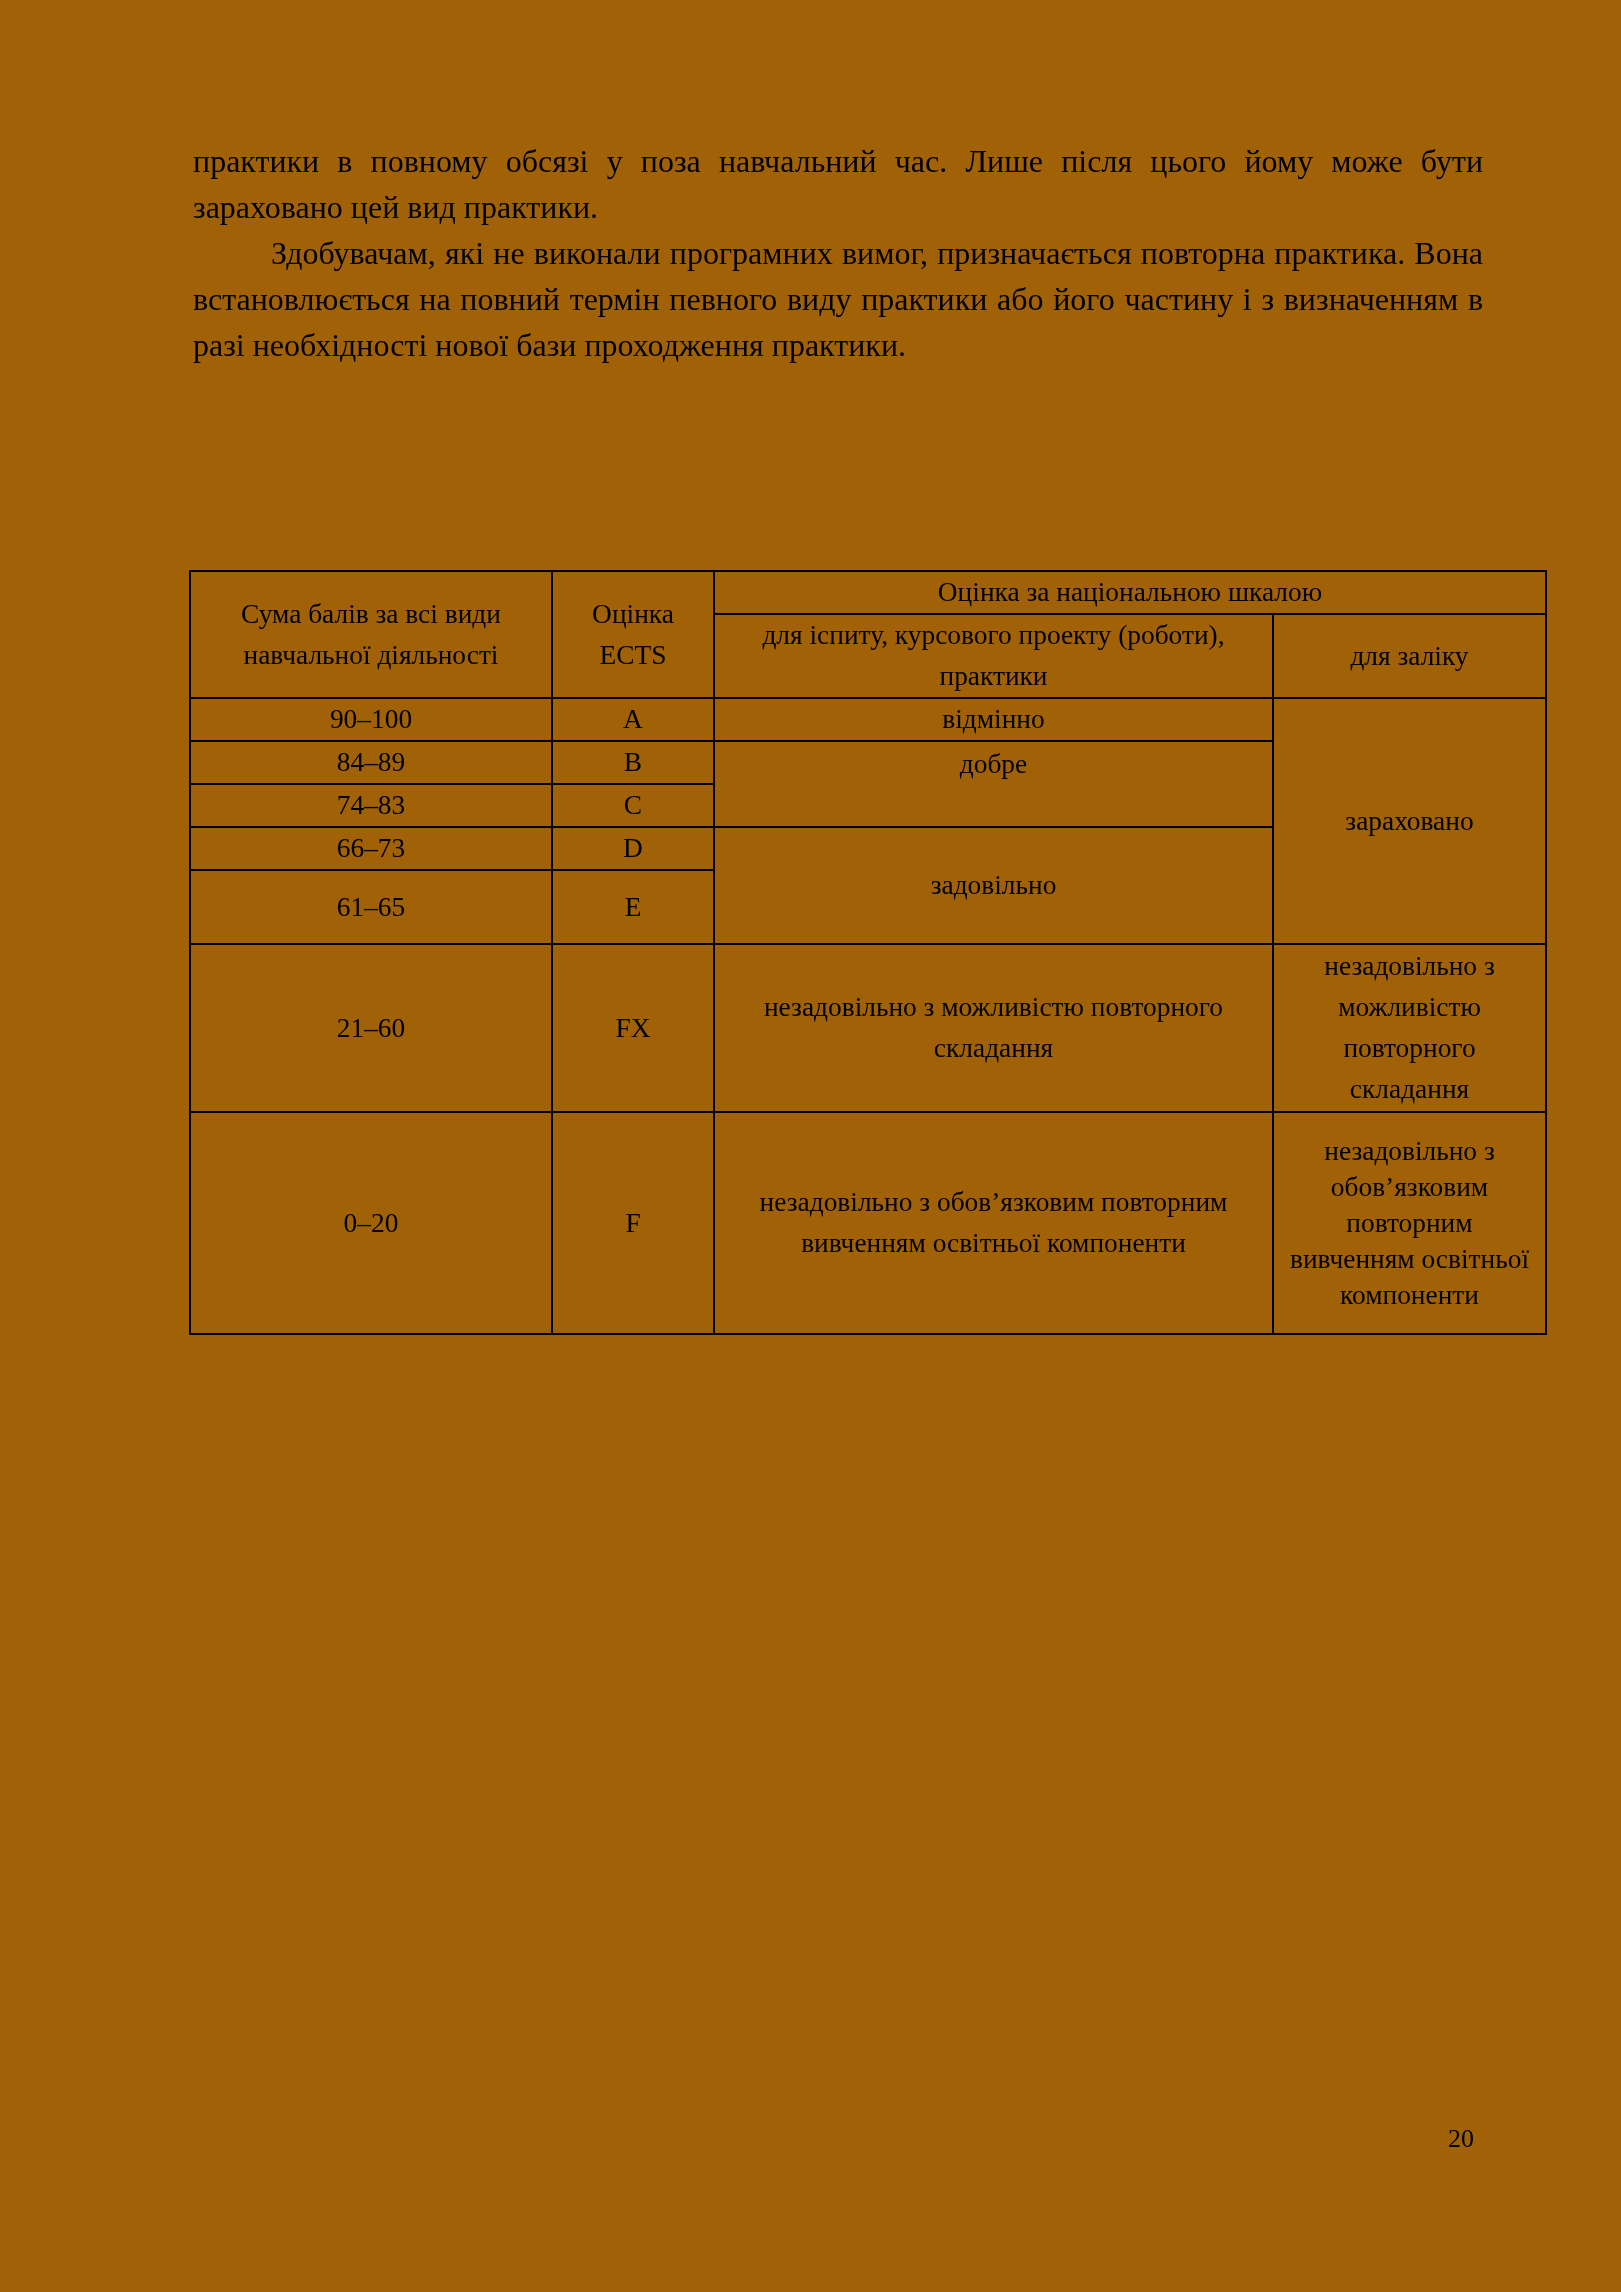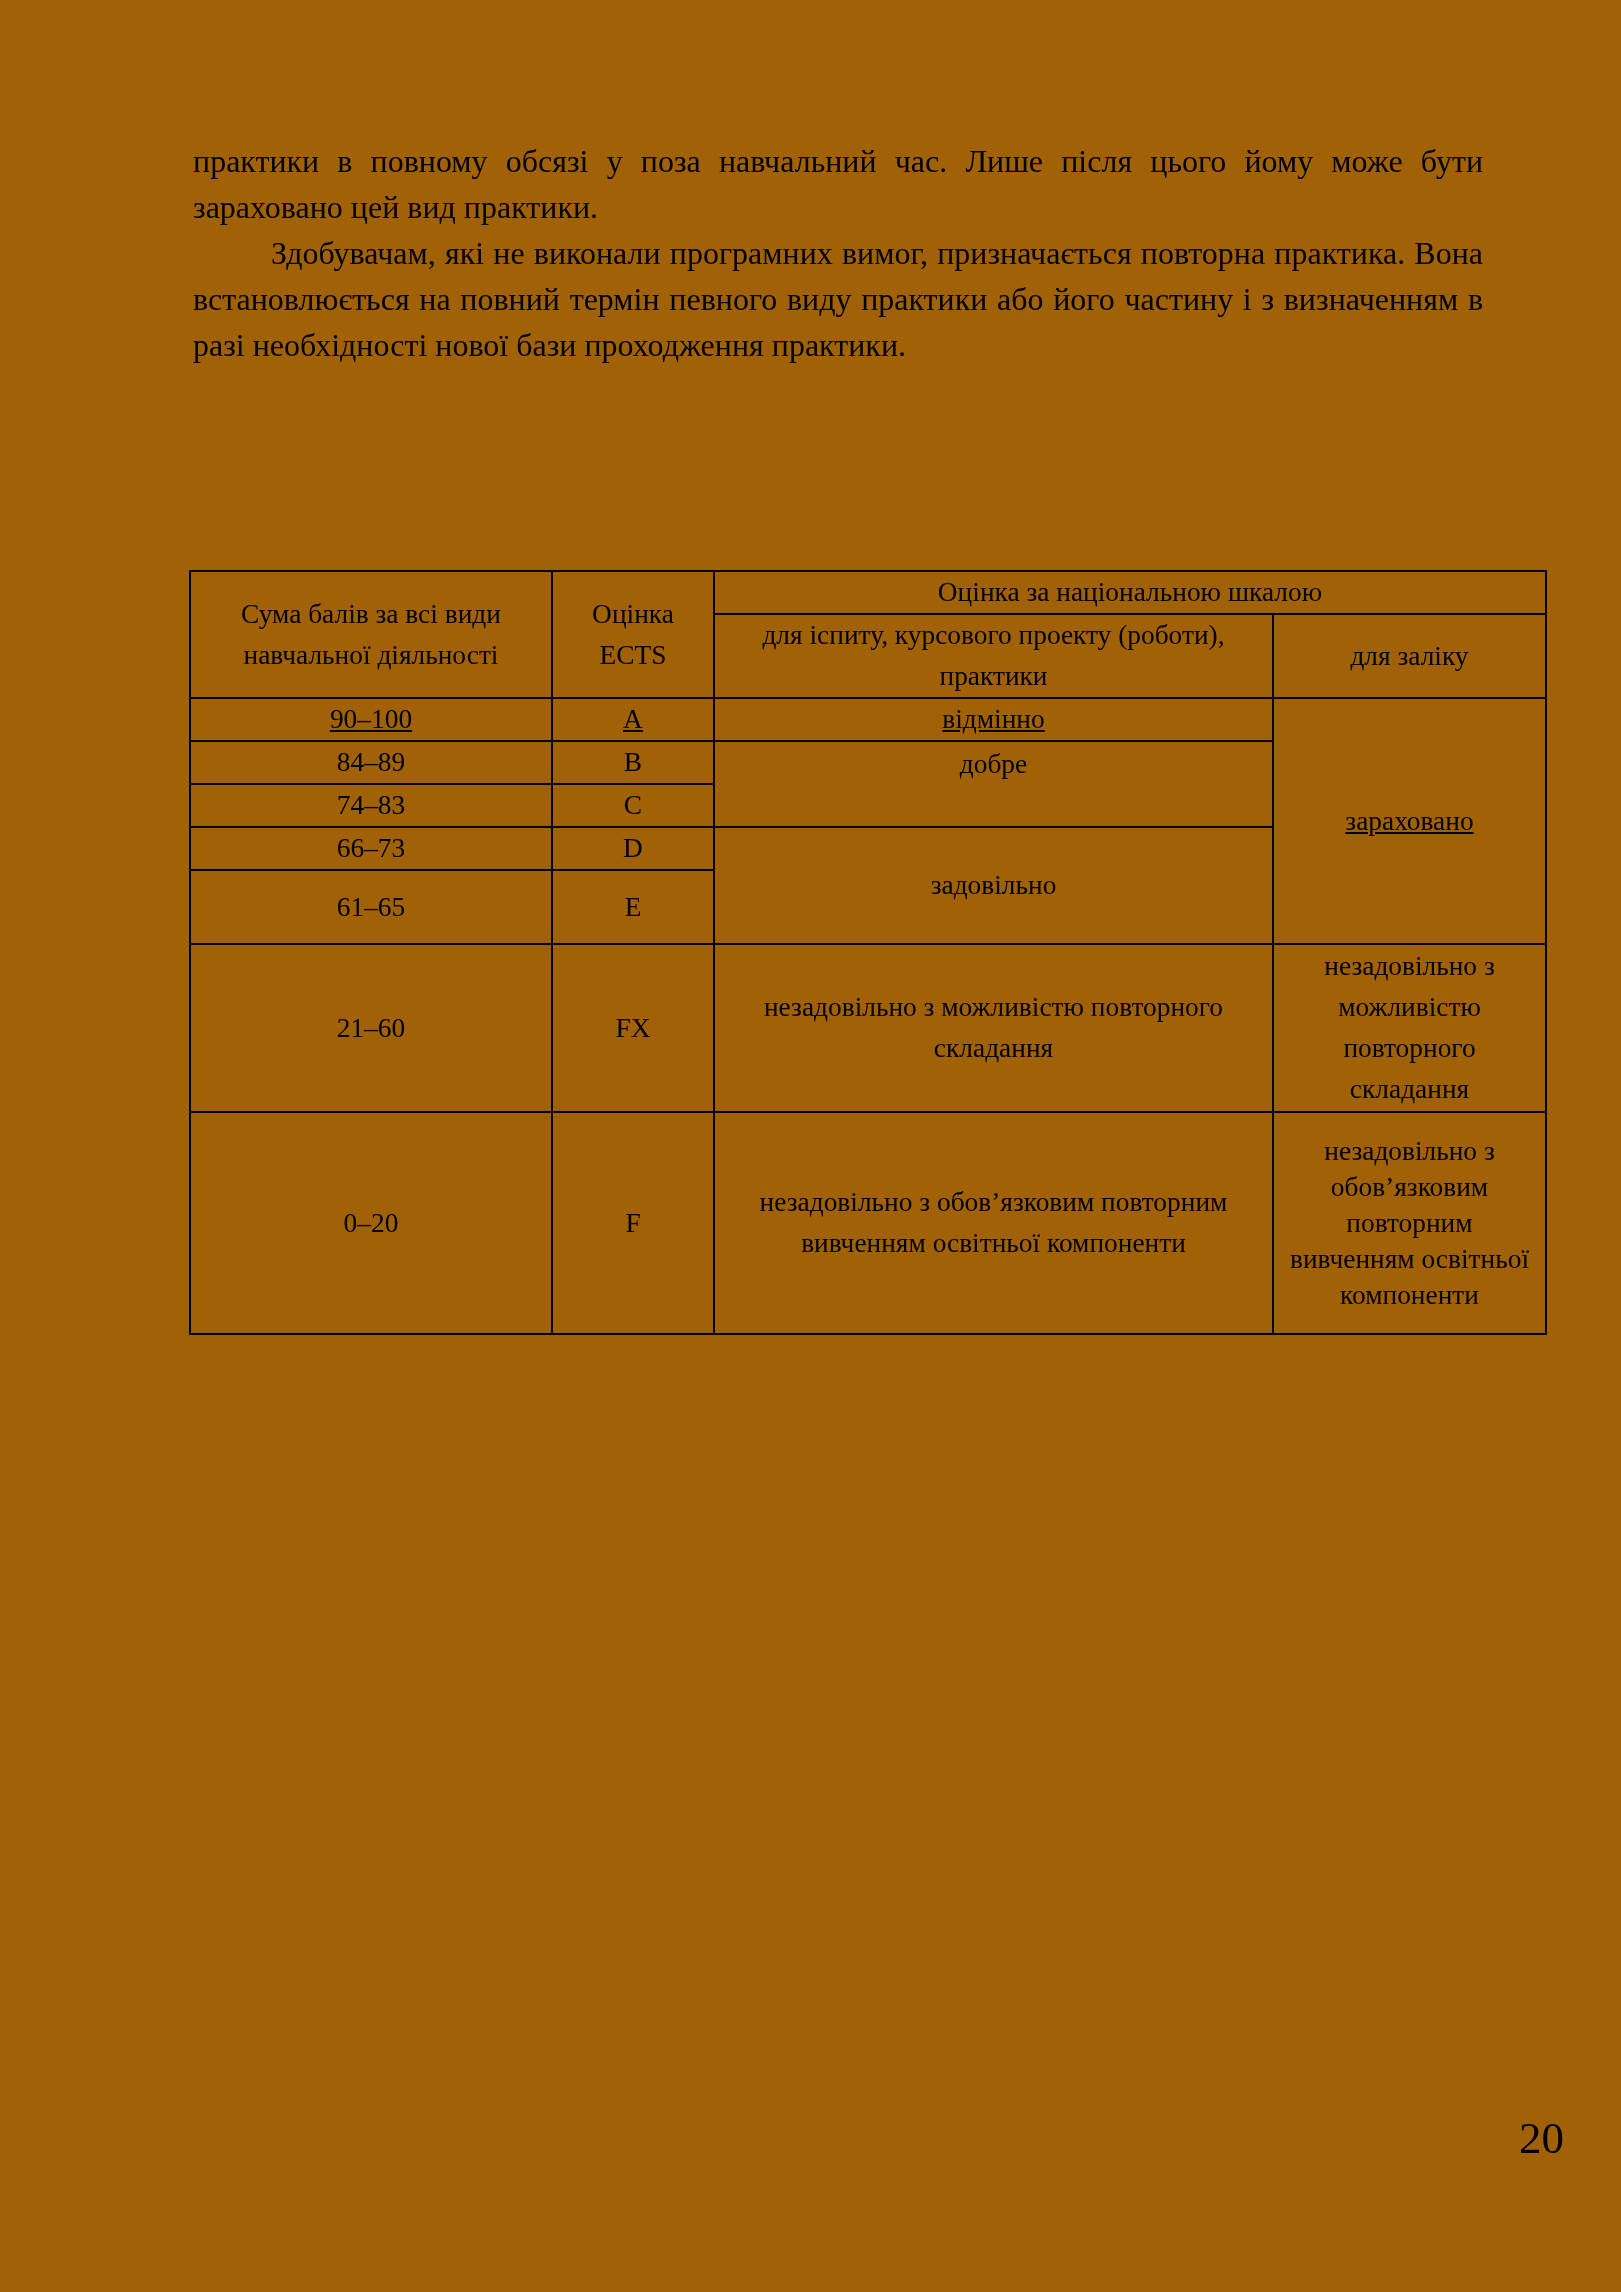--- a/index.html
+++ b/index.html
@@ -66,32 +66,32 @@
   }
   table.grade td.tight {
     line-height: 36px;
   }
   table.grade td.top-align {
     vertical-align: top;
     padding-top: 2px;
   }
   tr.h1  { height: 41px; }
   tr.h2  { height: 82px; }
-  tr.ra  { height: 39px; text-decoration: underline; }
+  tr.ra  { height: 39px; }
   tr.rb  { height: 43px; }
   tr.rc  { height: 43px; }
   tr.rd  { height: 42px; }
   tr.re  { height: 74px; }
   tr.rfx { height: 168px; }
   tr.rf  { height: 222px; }
   .page-number {
     position: absolute;
-    left: 1519px;
+    left: 1448px;
     top: 2119px;
-    font-size: 45px;
+    font-size: 26px;
     line-height: 39px;
   }
 </style>
 </head>
 <body>
 
 <div class="page">
 
   <div class="body-text">
     <p>практики в повному обсязі у поза навчальний час. Лише після цього йому може бути зараховано цей вид практики.</p>

